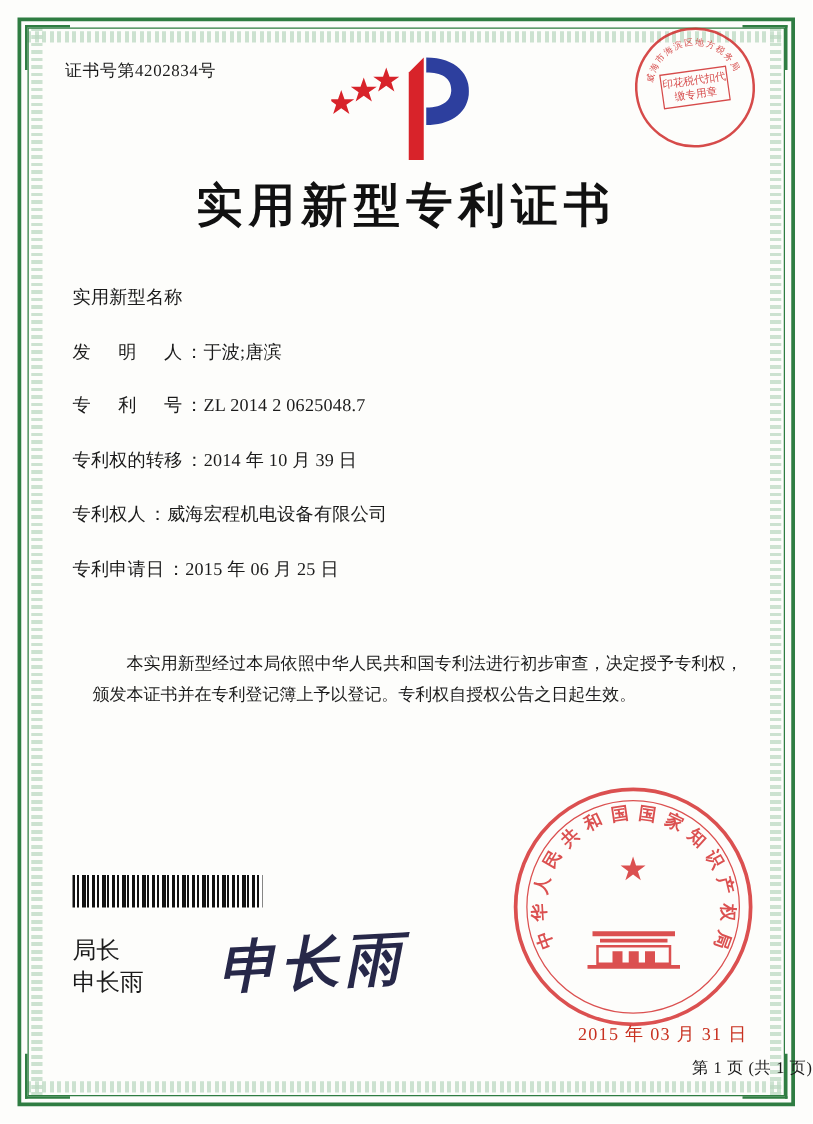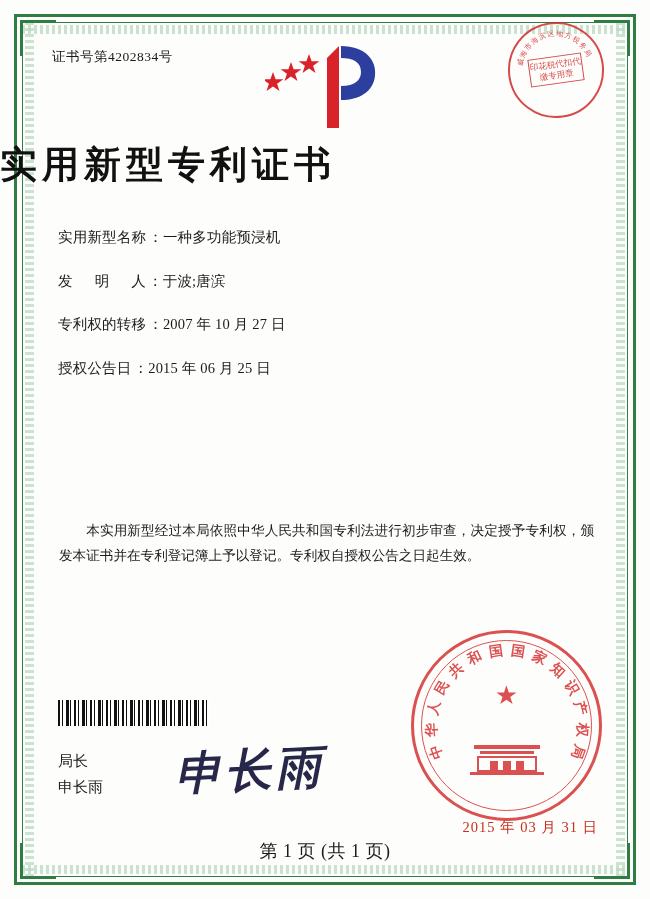--- a/index.html
+++ b/index.html
@@ -125,20 +125,21 @@
     text-align: center;
     font-size: 8.5px;
     line-height: 11px;
     padding: 2px 0;
   }
 
   .title {
     position: absolute;
     left: 0; right: 0;
     top: 140px;
+    text-align: center;
     font-family: "Liberation Serif", serif;
     font-size: 37px;
     font-weight: bold;
     letter-spacing: 5px;
     color: #111;
   }
 
   
   .fields {
     position: absolute;
@@ -173,21 +174,21 @@
     position: absolute;
     left: 58px;
     top: 518px;
     width: 536px;
     font-size: 13.6px;
     line-height: 25px;
     color: #1b1b1b;
     text-align: justify;
   }
   .body-text p {
-    margin: 0 0 1px 1px;
+    margin: 0 0 1px 16px;
     text-indent: 2em;
   }
 
   
   .barcode {
     position: absolute;
     left: 58px;
     top: 700px;
     width: 152px;
     height: 26px;
@@ -197,21 +198,21 @@
         #111 4px, #111 5px, #fff 5px, #fff 8px,
         #111 8px, #111 11px, #fff 11px, #fff 12px,
         #111 12px, #111 13px, #fff 13px, #fff 16px);
   }
 
   
   .sig-block {
     position: absolute;
     left: 58px;
     top: 748px;
-    font-size: 15px;
+    font-size: 19px;
     line-height: 26px;
     color: #1b1b1b;
   }
   .sig-handwriting {
     position: absolute;
     left: 175px;
     top: 740px;
     font-family: "Liberation Serif", serif;
     font-size: 46px;
     font-style: italic;
@@ -272,22 +273,22 @@
     font-size: 14.5px;
     color: #c8301f;
     letter-spacing: 1px;
     z-index: 5;
   }
 
   .page-footer {
     position: absolute;
     left: 0; right: 0;
     bottom: 36px;
-    text-align: center;
-    font-size: 18px;
+    text-align: right;
+    font-size: 13px;
     color: #1b1b1b;
     letter-spacing: .5px;
   }
 </style>
 </head>
 <body>
 
 <div class="page">
 
   <div class="border-outer"></div>
@@ -330,32 +331,39 @@
         <span style="transform: translate(33.8px, -12.3px) rotate(430deg) translate(-50%, -50%);">局</span>
       </div>
     <div class="seal-center">印花税代扣代缴专用章</div>
   </div>
 
   <div class="title">实用新型专利证书</div>
 
   <div class="fields">
     <div class="field-row">
       <span class="field-label">实用新型名称</span>
-      <span class="field-value">：一种多功能预浸机</span>
     </div>
     <div class="field-row">
       <span class="field-label lbl-spread">发明人</span>
       <span class="field-value">：于波;唐滨</span>
     </div>
     <div class="field-row">
+      <span class="field-label lbl-spread">专利号</span>
+      <span class="field-value">：ZL 2014 2 0625048.7</span>
+    </div>
+    <div class="field-row">
       <span class="field-label">专利权的转移</span>
-      <span class="field-value">：2007 年 10 月 27 日</span>
-    </div>
-    <div class="field-row">
-      <span class="field-label">授权公告日</span>
+      <span class="field-value">：2014 年 10 月 39 日</span>
+    </div>
+    <div class="field-row">
+      <span class="field-label">专利权人</span>
+      <span class="field-value">：威海宏程机电设备有限公司</span>
+    </div>
+    <div class="field-row">
+      <span class="field-label">专利申请日</span>
       <span class="field-value">：2015 年 06 月 25 日</span>
     </div>
   </div>
 
   <div class="body-text">
     <p>本实用新型经过本局依照中华人民共和国专利法进行初步审查，决定授予专利权，颁发本证书并在专利登记簿上予以登记。专利权自授权公告之日起生效。</p>
   </div>
 
   <div class="barcode"></div>
 

